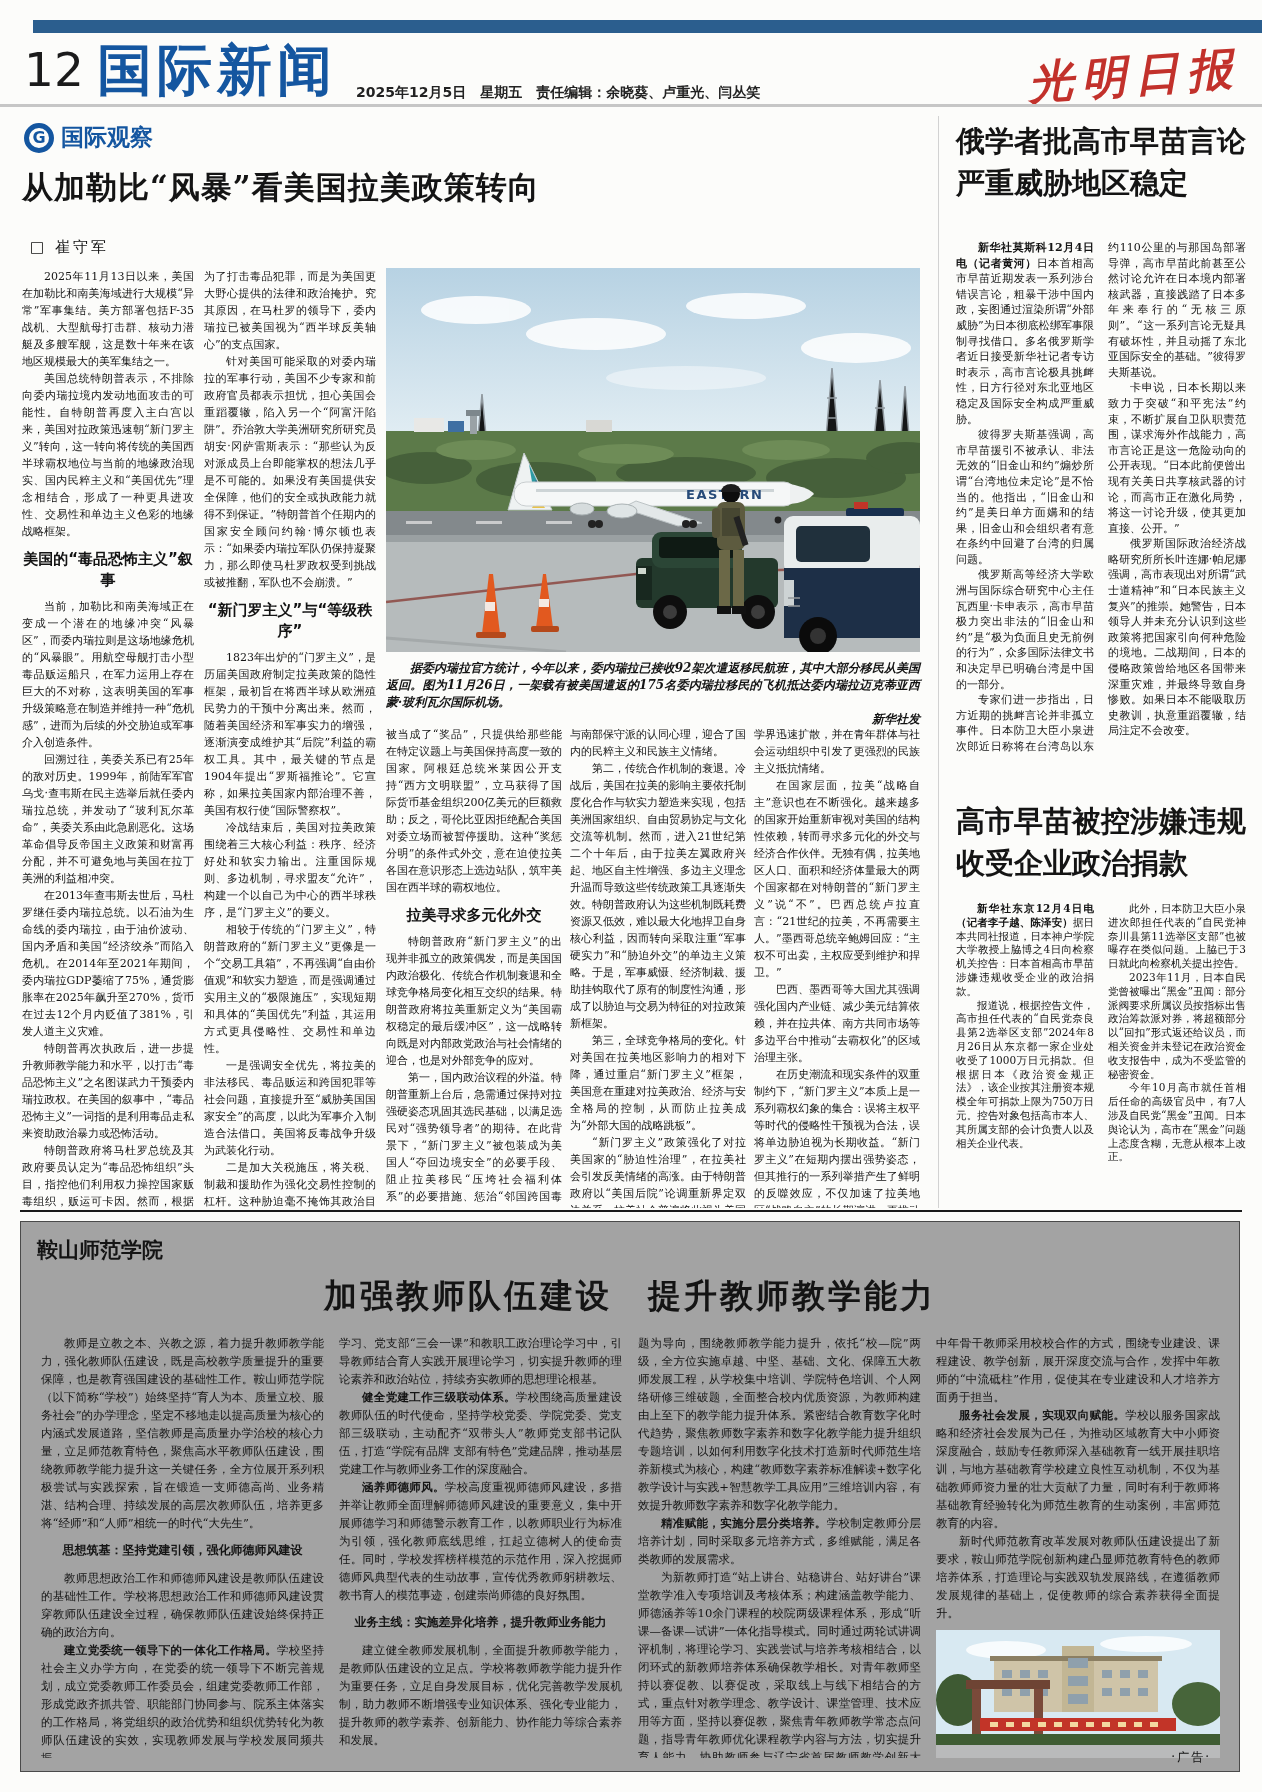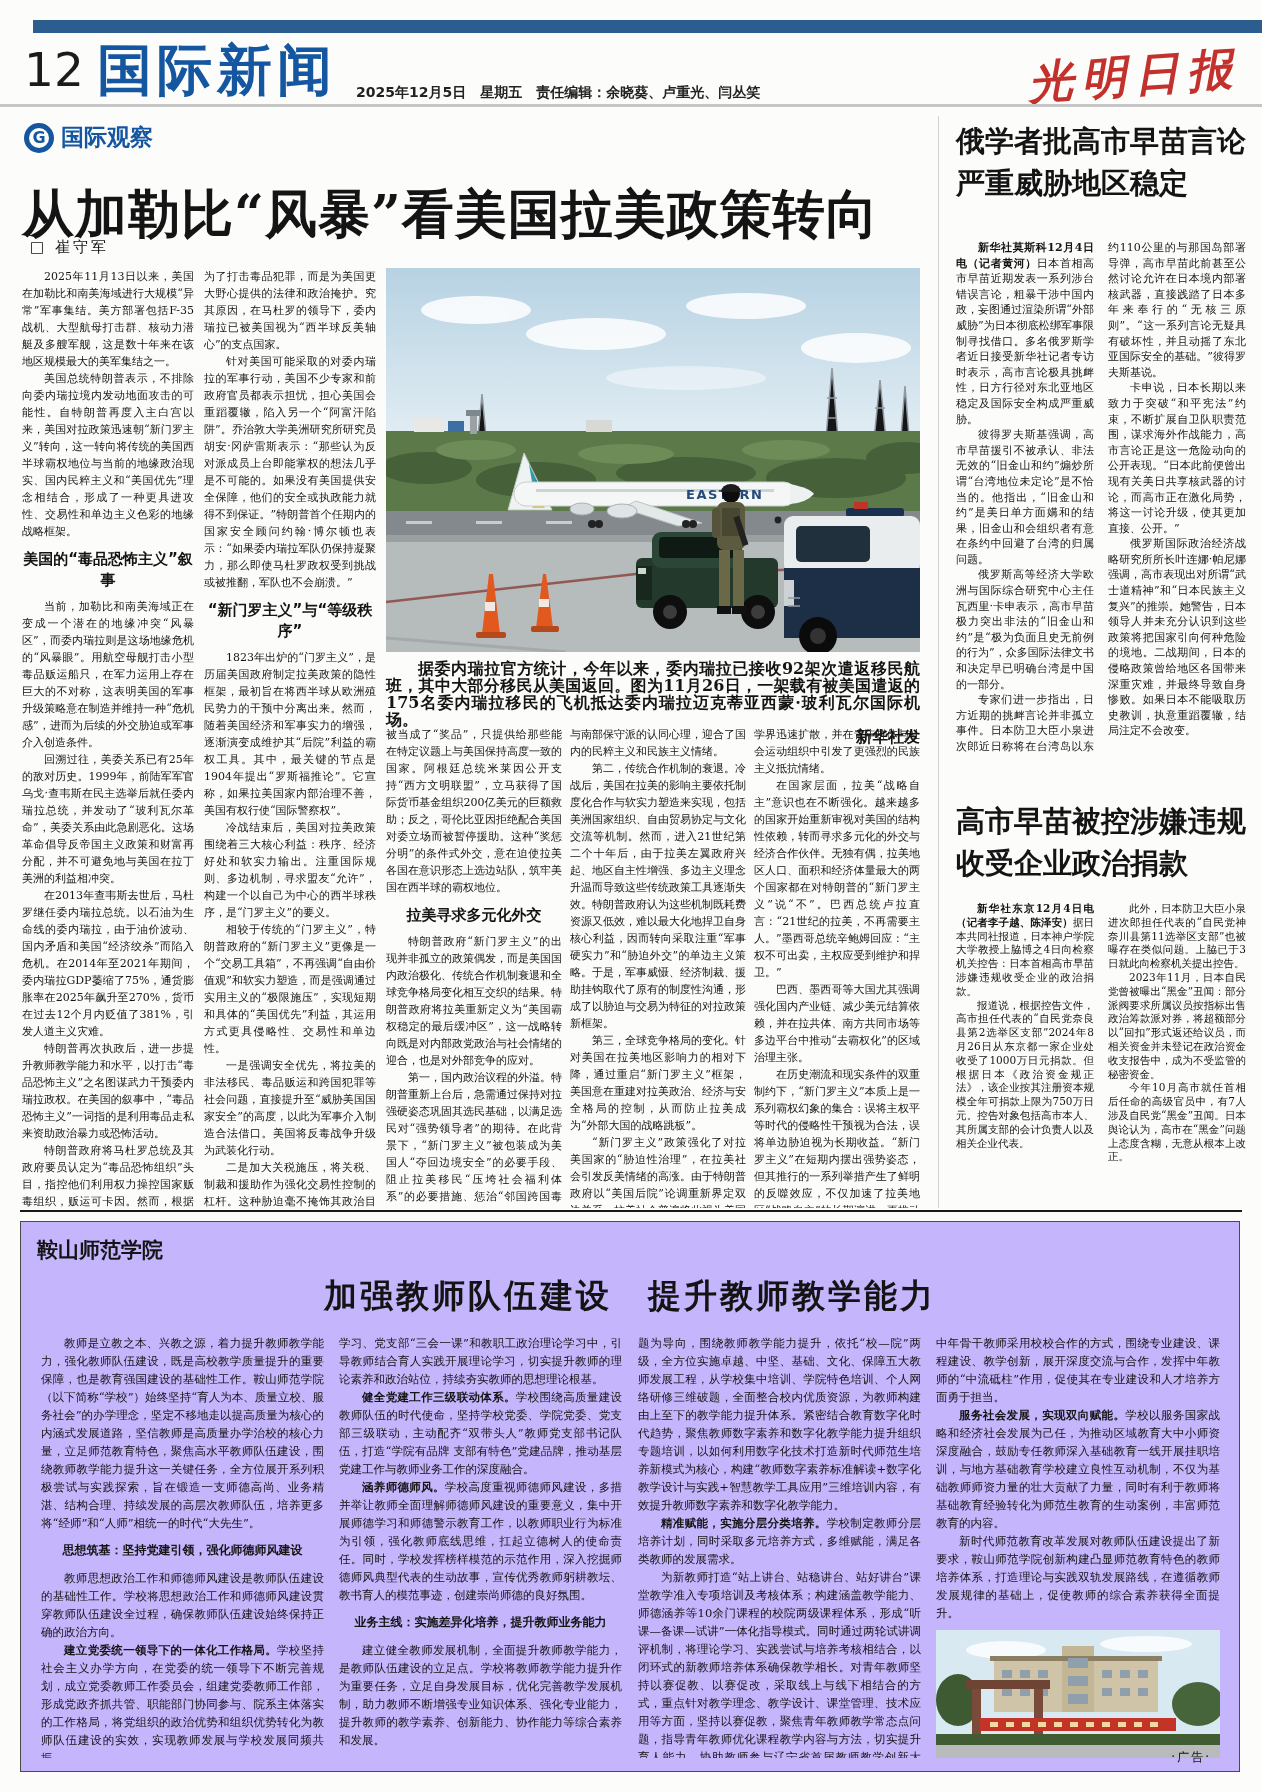--- a/index.html
+++ b/index.html
@@ -15,51 +15,51 @@
   .masthead{position:absolute;right:22px;top:46px;font-size:45px;font-weight:bold;color:#c2312b;
        transform:rotate(-4deg);letter-spacing:8px;font-family:"DejaVu Serif",serif;font-style:italic;}
   .header-rule{position:absolute;left:0;top:104px;width:1262px;height:3px;background:#c6c6c6;}
   
   .kicker{position:absolute;left:24px;top:122px;display:flex;align-items:center;gap:7px;}
   .kicker-logo{width:30px;height:30px;border-radius:50%;border:5px solid #1456a0;color:#1456a0;
        font-weight:900;font-size:16px;display:flex;align-items:center;justify-content:center;
        font-family:"DejaVu Sans",sans-serif;box-sizing:border-box;}
   .kicker-label{font-size:23px;font-weight:900;color:#1456a0;font-family:"DejaVu Sans","Liberation Sans",sans-serif;}
   
-  .main-headline{position:absolute;left:22px;top:148px;width:900px;font-size:52px;font-weight:900;
+  .main-headline{position:absolute;left:22px;top:148px;width:900px;font-size:31px;font-weight:900;
        letter-spacing:1px;line-height:1.2;}
   .byline{position:absolute;left:30px;top:238px;font-size:15px;letter-spacing:3px;}
   .ncol{position:absolute;top:268px;width:172px;height:940px;font-size:11px;line-height:17px;
        text-align:justify;overflow:hidden;}
   .c1{left:22px;} .c2{left:204px;}
   .c3,.c4,.c5{top:726px;height:482px;}
   .c3{left:386px;width:176px;} .c4{left:570px;width:176px;} .c5{left:754px;width:166px;}
   .para{margin:0;text-indent:2em;}
   .para.noindent{text-indent:0;}
   .lead{font-weight:bold;}
   .colhead{font-weight:bold;font-size:15px;line-height:1.4;margin:9px 0 7px;text-align:center;
        font-family:"DejaVu Sans","Liberation Sans",sans-serif;}
   
   .photo-wrap{position:absolute;left:386px;top:268px;width:534px;height:384px;overflow:hidden;}
-  .photo-caption{position:absolute;left:386px;top:660px;width:534px;font-size:16px;font-weight:600;
-       line-height:17px;text-align:justify;}
+  .photo-caption{position:absolute;left:386px;top:660px;width:534px;font-size:12px;font-weight:600;
+       line-height:17px;text-align:justify;font-style:italic;}
   .photo-caption .cap{text-indent:2em;margin:0;}
   .photo-credit{text-align:right;font-weight:bold;}
   .rail-rule{position:absolute;left:938px;top:116px;width:1px;height:1092px;background:#d2d2d2;}
   
   .rail-headline{position:absolute;left:956px;width:292px;font-size:29px;font-weight:900;line-height:42px;}
   .rh1{top:120px;} .rh2{top:800px;}
   .rail-body{position:absolute;left:956px;width:290px;column-gap:14px;column-count:2;
        text-align:justify;overflow:hidden;}
   .rb1{top:240px;height:552px;font-size:11px;line-height:15.6px;}
   .rb2{top:902px;height:306px;font-size:10.5px;line-height:13.8px;}
   
   .bottom-rule{position:absolute;left:20px;top:1210px;width:1222px;height:2px;background:#1a1a1a;}
   .ad-box{position:absolute;left:20px;top:1221px;width:1220px;height:551px;border:1px solid #4a4a4a;
-       box-sizing:border-box;background:#c4b5fd;}
+       box-sizing:border-box;background:#a3a3a3;}
   .org{position:absolute;left:16px;top:14px;font-size:21px;font-weight:900;
        font-family:"DejaVu Sans","Liberation Sans",sans-serif;}
   .ad-headline{position:absolute;left:0;top:52px;width:100%;text-align:center;font-size:33px;
        font-weight:900;letter-spacing:3px;}
   .ad-col{position:absolute;top:112px;width:283px;height:424px;font-size:11.5px;line-height:18px;
        text-align:justify;overflow:hidden;}
   .a1{left:20px;} .a2{left:318px;} .a3{left:617px;} .a4{left:915px;width:284px;}
   .ad-col .colhead{font-size:12px;margin:10px 0;}
   .campus-photo{width:284px;height:128px;margin-top:8px;}
   .ad-marker{position:absolute;right:28px;bottom:5px;font-size:12px;letter-spacing:2px;}

